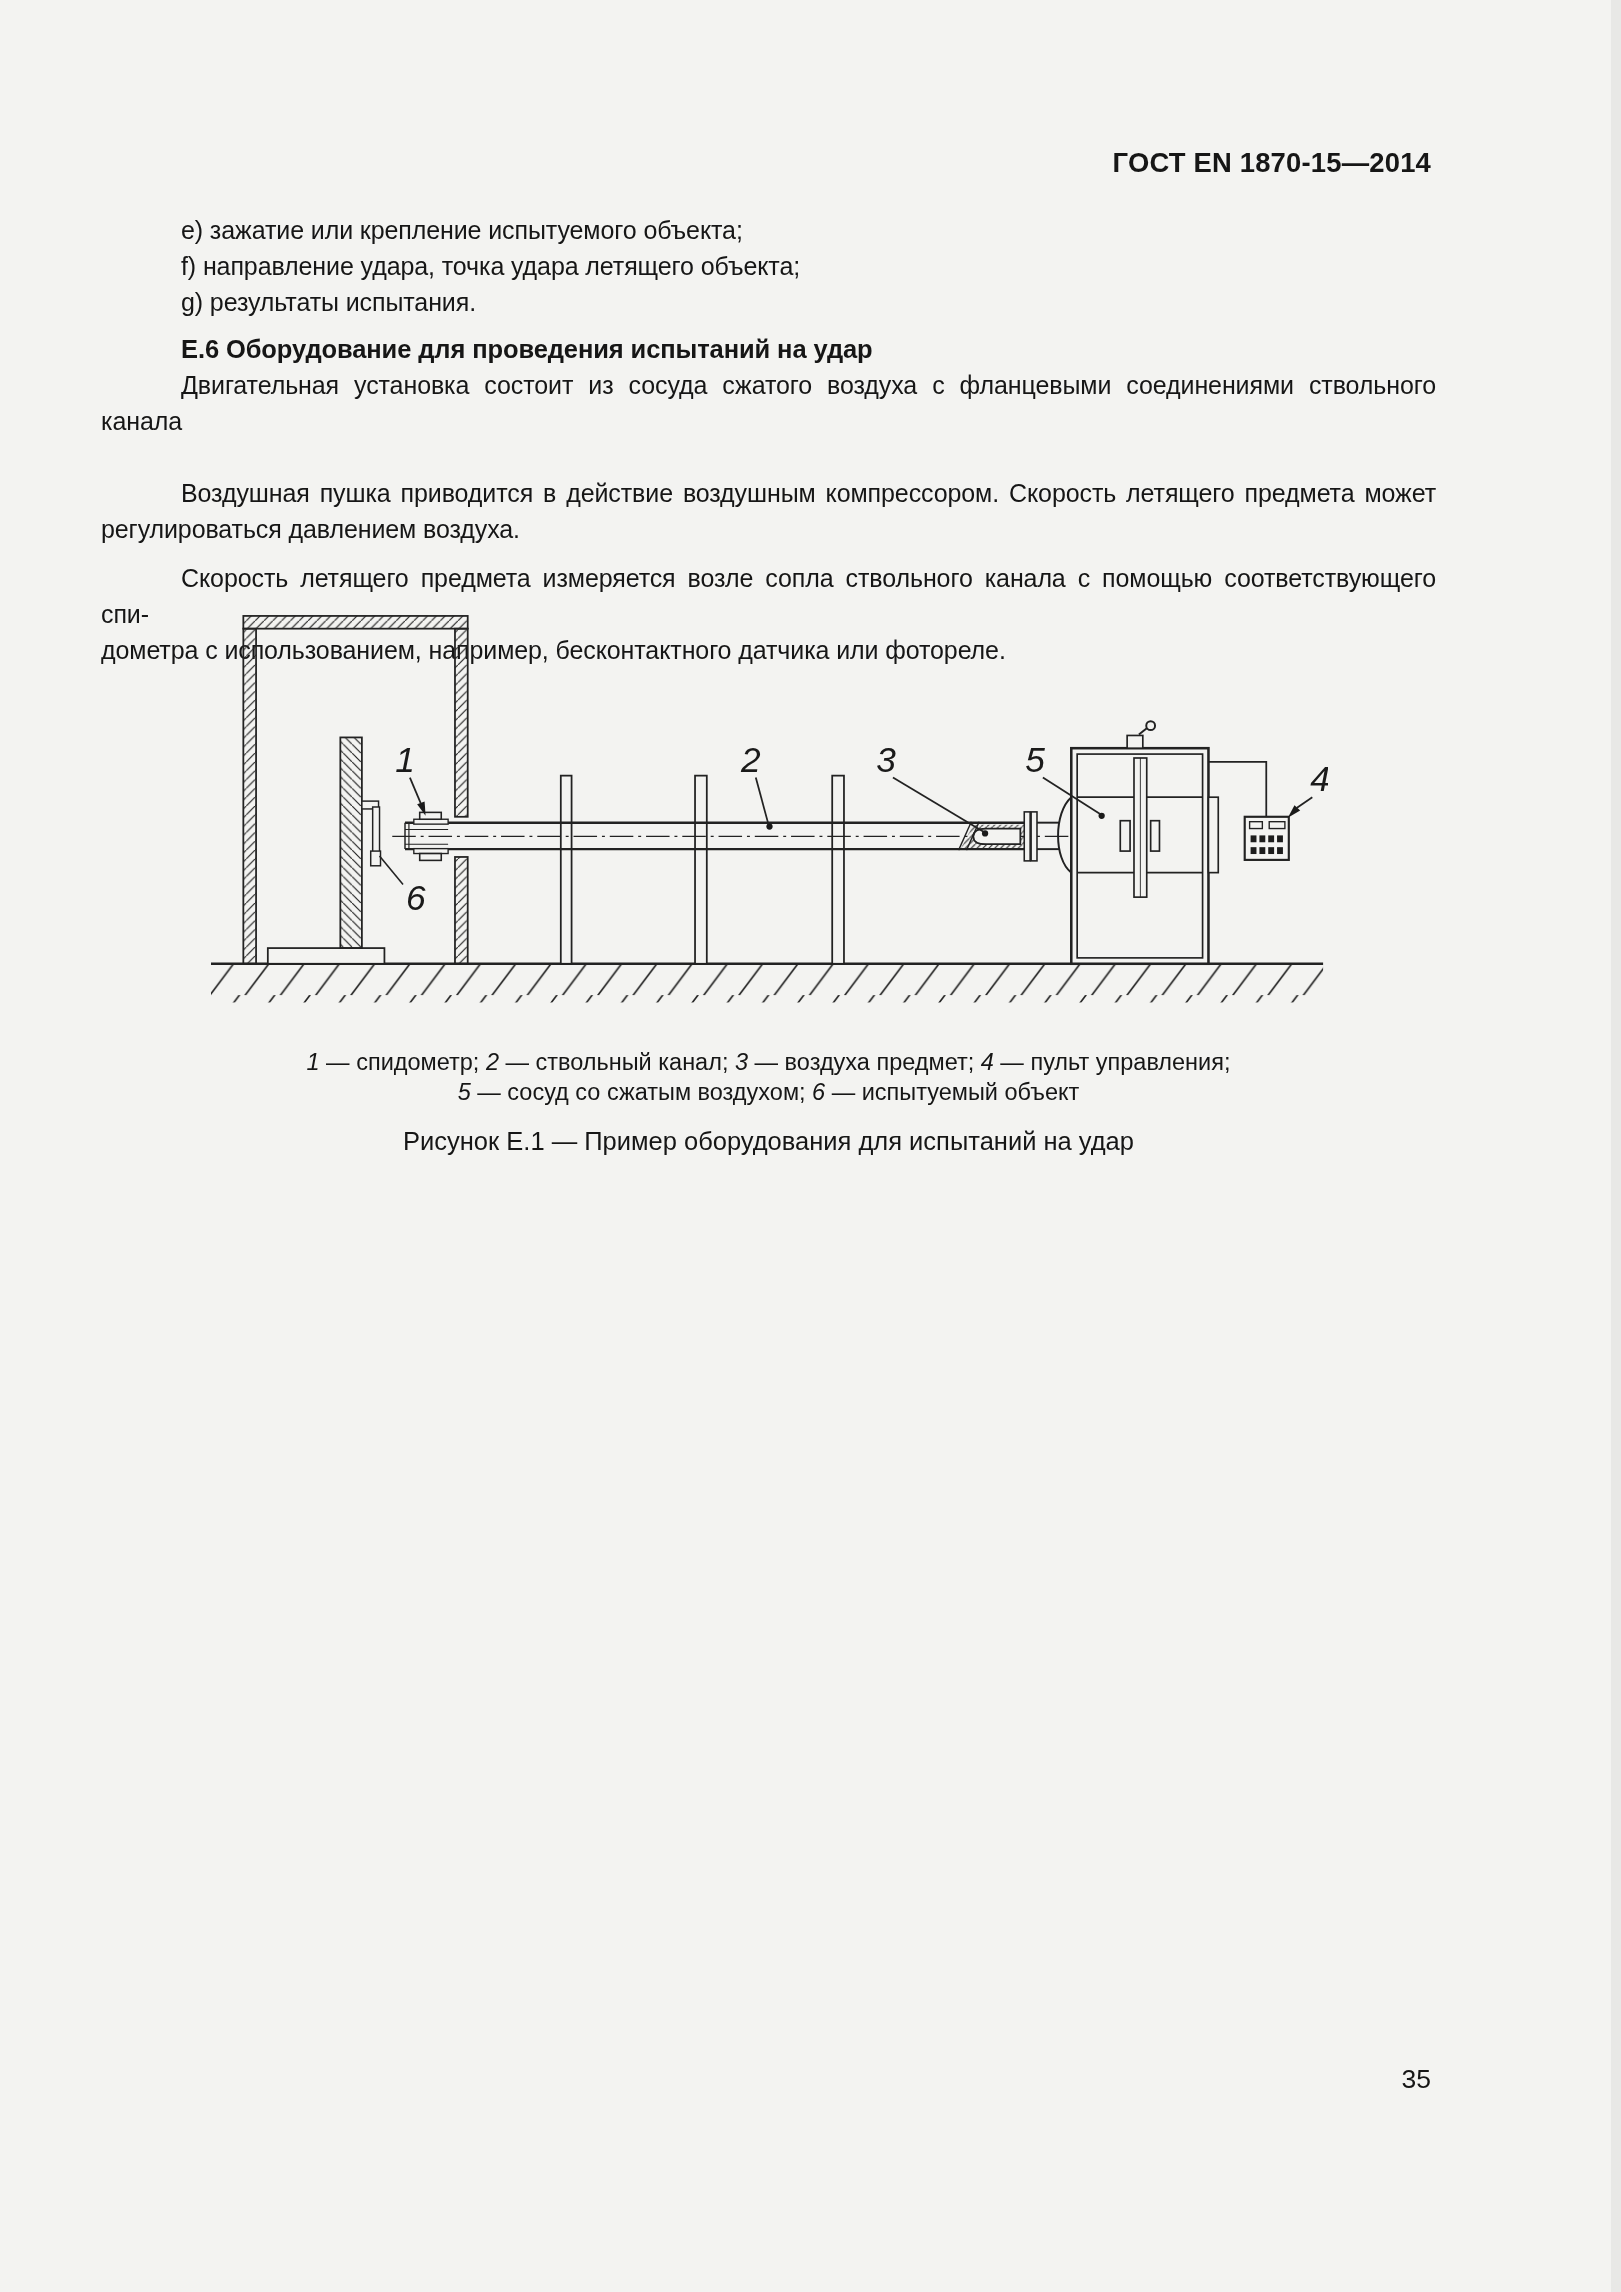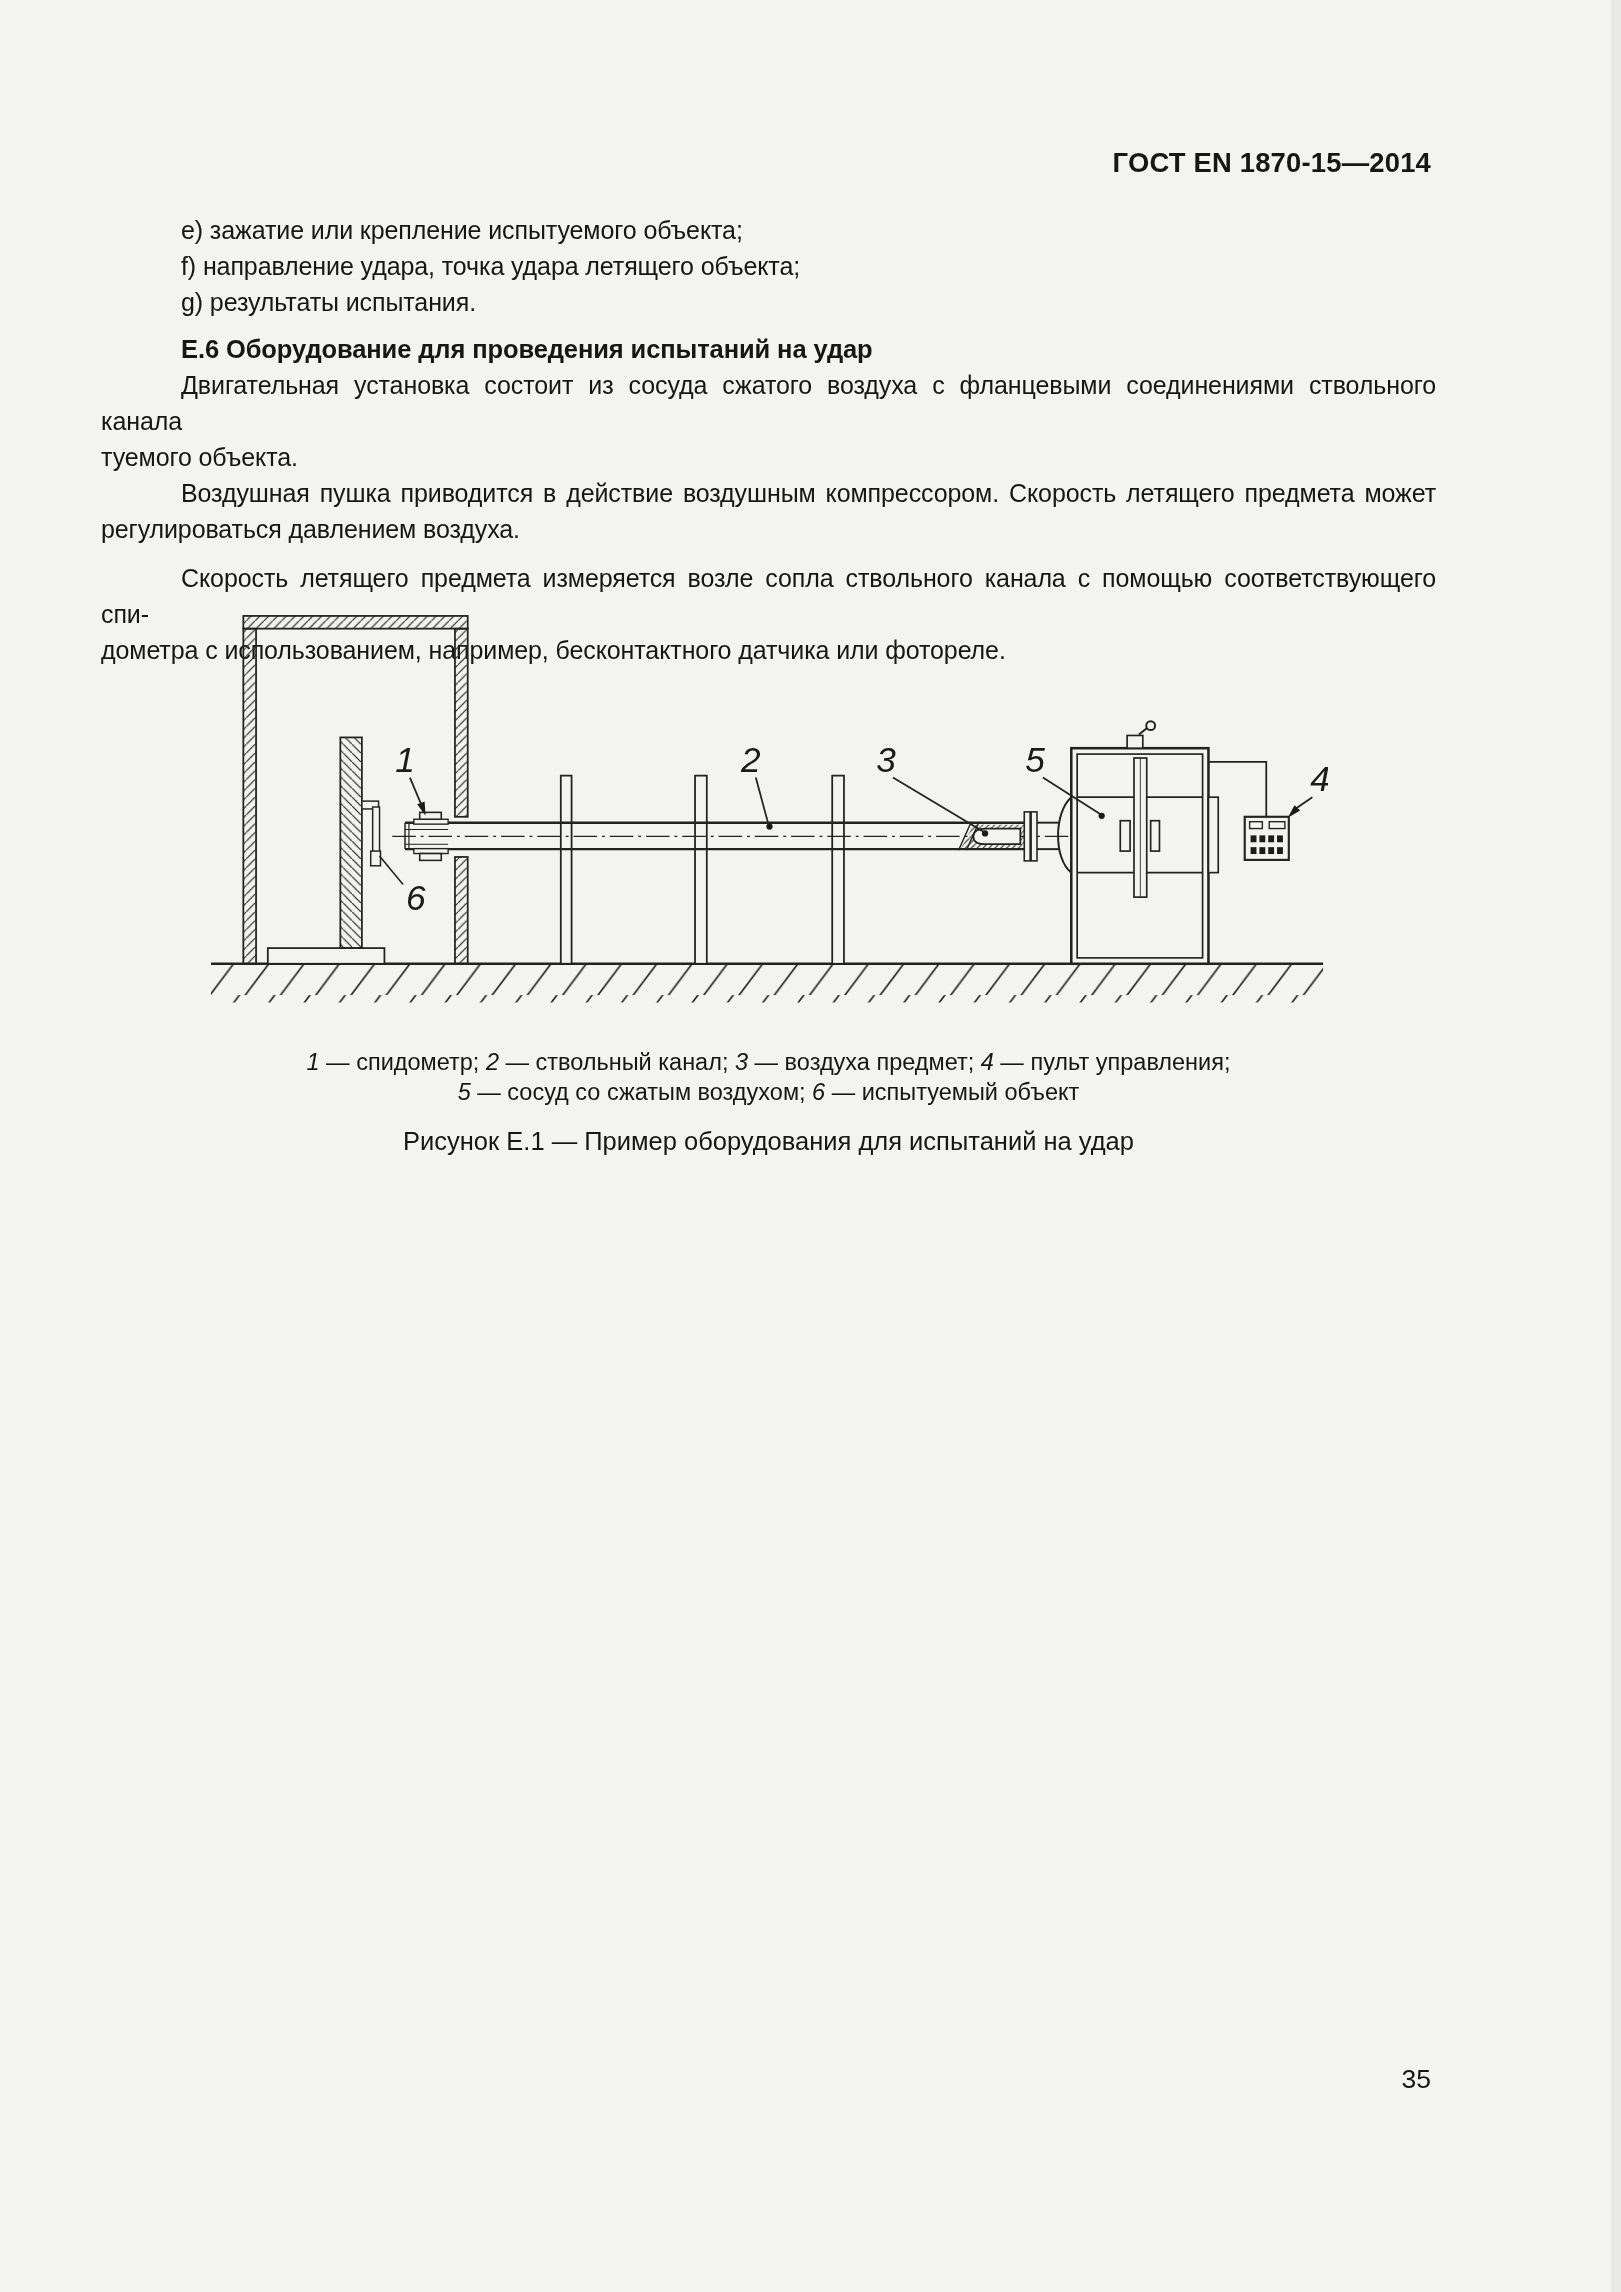--- a/index.html
+++ b/index.html
@@ -33,21 +33,20 @@
   <div class="col list">
     <span class="tl ind">e) зажатие или крепление испытуемого объекта;</span>
     <span class="tl ind">f) направление удара, точка удара летящего объекта;</span>
     <span class="tl ind">g) результаты испытания.</span>
   </div>
 
   <div class="col h6">Е.6 Оборудование для проведения испытаний на удар</div>
 
   <div class="col p1">
     <span class="tl jl ind">Двигательная установка состоит из сосуда сжатого воздуха с фланцевыми соединениями ствольного канала</span>
-    <span class="tl">туемого объекта.</span>
   </div>
 
   <div class="col p2">
     <span class="tl jl ind">Воздушная пушка приводится в действие воздушным компрессором. Скорость летящего предмета может</span>
     <span class="tl">регулироваться давлением воздуха.</span>
   </div>
 
   <div class="col p3">
     <span class="tl jl ind">Скорость летящего предмета измеряется возле сопла ствольного канала с помощью соответствующего спи-</span>
     <span class="tl">дометра с использованием, например, бесконтактного датчика или фотореле.</span>

